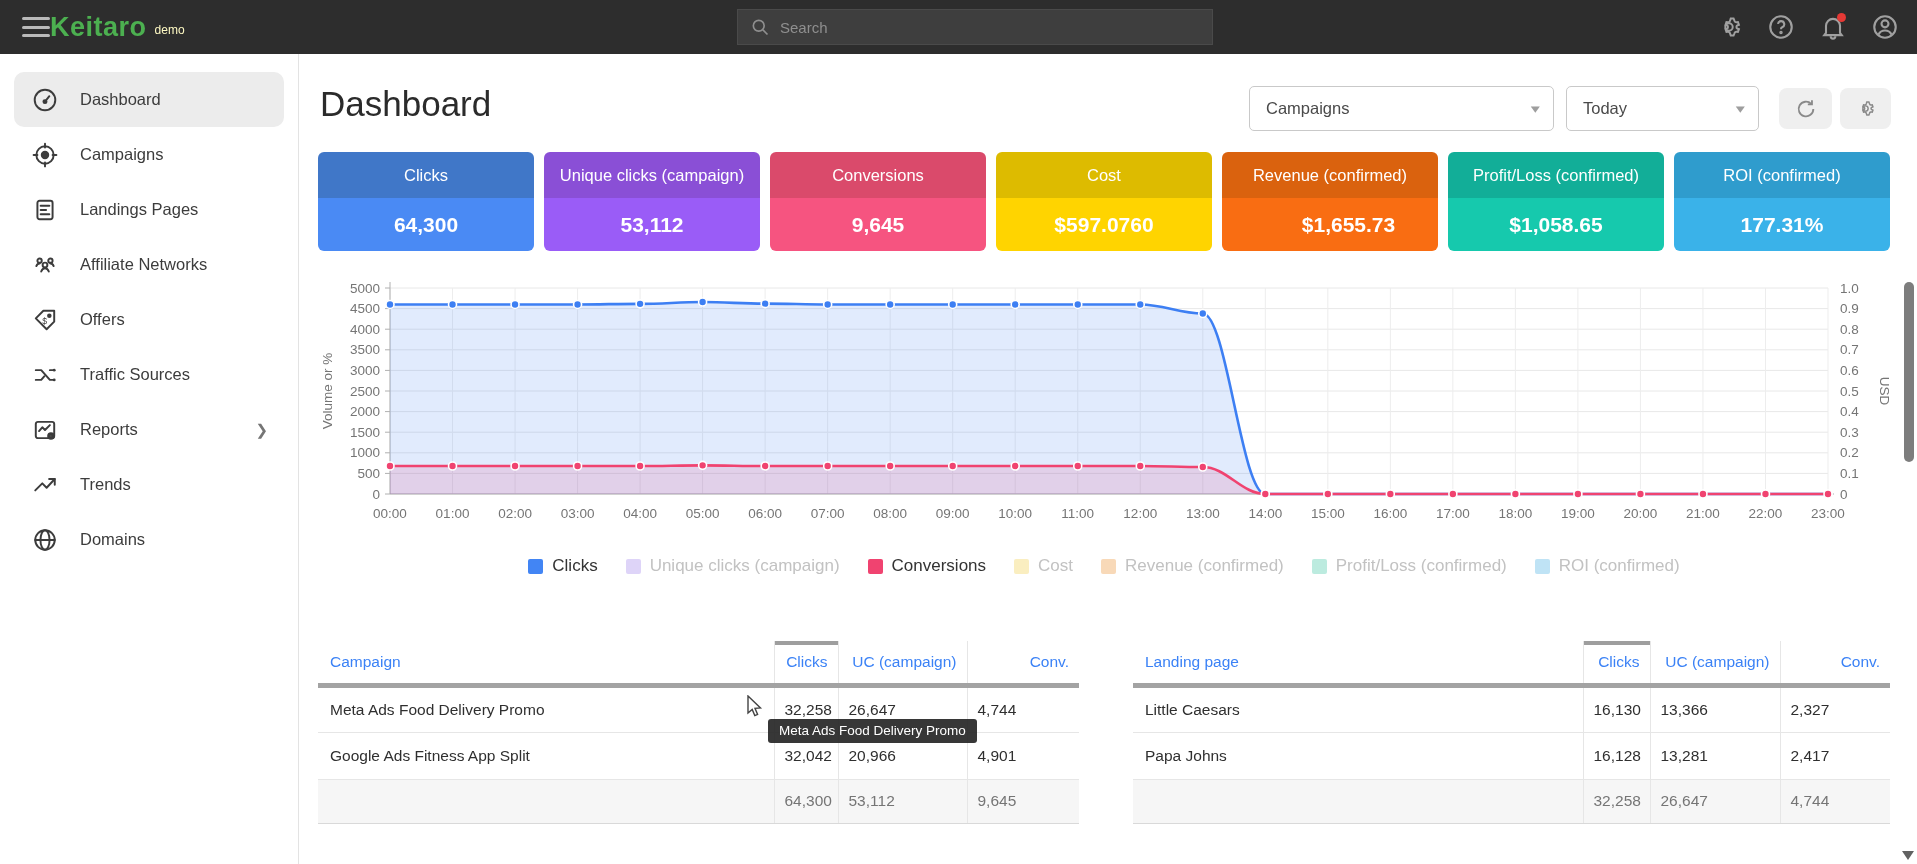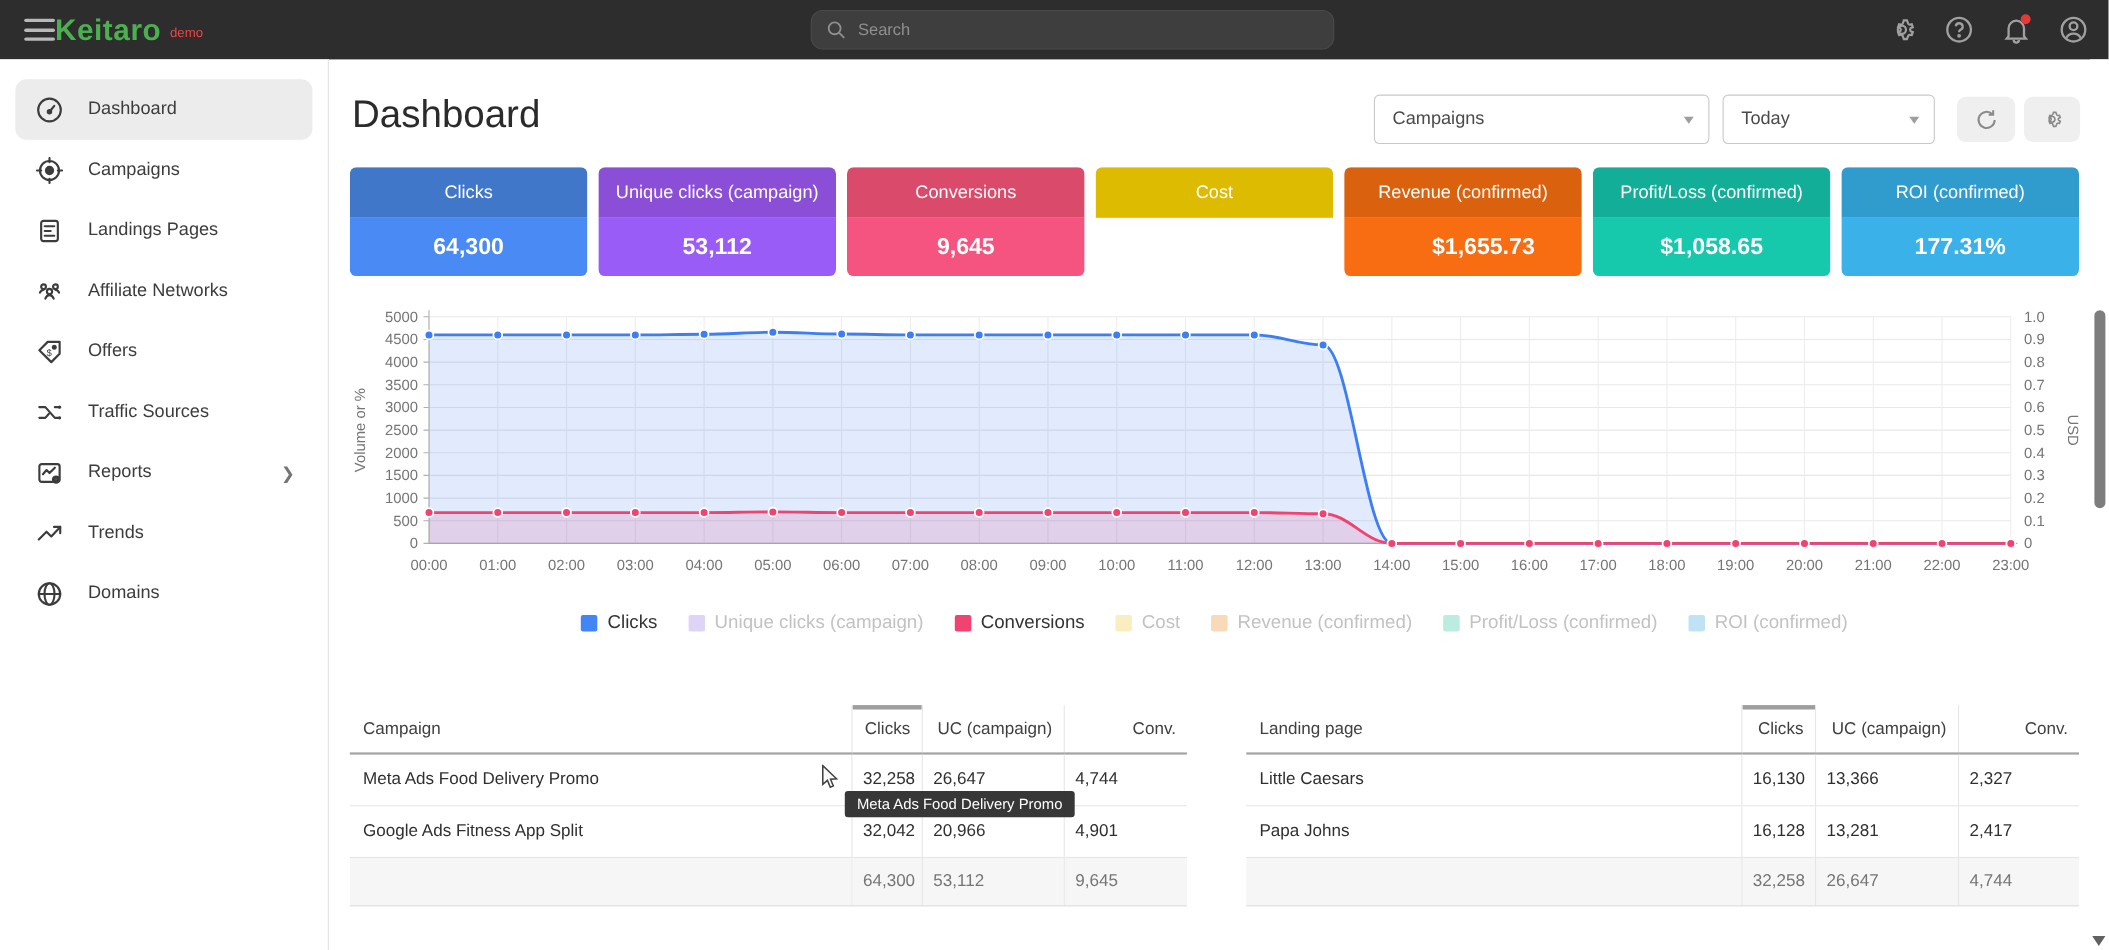--- a/index.html
+++ b/index.html
@@ -7,23 +7,23 @@
     font-family:"Liberation Sans","DejaVu Sans",sans-serif; }
   #stage { position:relative; width:1917px; height:864px; background:#fff; }
 
   
   .topbar { position:absolute; left:0; top:0; width:1917px; height:54px; background:#2d2d2d;
     display:flex; align-items:center; }
   .hamburger { width:28px; height:20px; margin-left:22px; display:flex; flex-direction:column;
     justify-content:space-between; cursor:pointer; }
   .hamburger span { display:block; height:3px; border-radius:2px; background:#b9b9b9; }
   .brand { font-size:27px; font-weight:bold; color:#4cb050; letter-spacing:0.5px; }
-  .brand-suffix { margin-left:8px; margin-top:6px; font-size:12px; color:#ef4444; }
+  .brand-suffix { margin-left:8px; margin-top:6px; font-size:12px; color:#fef9c3; }
   .searchbox { position:absolute; left:737px; top:9px; width:476px; height:36px; background:#3e3e3e;
-    border:1px solid #4a4a4a; border-radius:11px; display:flex; align-items:center; }
+    border:1px solid #4a4a4a; border-radius:0; display:flex; align-items:center; }
   .searchbox svg { margin-left:12px; }
   .searchbox input { flex:1; background:transparent; border:none; outline:none; color:#cfcfcf;
     font-size:15px; margin-left:10px; font-family:inherit; }
   .searchbox input::placeholder { color:#8f8f8f; }
   .topbar-icons { position:absolute; right:18px; top:0; height:54px; display:flex; align-items:center; gap:24px; }
   .tico { width:28px; height:28px; position:relative; cursor:pointer; }
   .tico .dot { position:absolute; right:1px; top:0; width:9px; height:9px; border-radius:50%; background:#e53935; }
 
   
   .sidebar { position:absolute; left:0; top:54px; width:299px; height:810px; background:#fff;
@@ -56,22 +56,22 @@
   .chart-wrap { position:absolute; left:318px; top:268px; width:1572px; height:280px; }
   .legend { position:absolute; left:318px; top:556px; width:1572px; display:flex;
     justify-content:center; gap:28px; }
   .legend-item { display:flex; align-items:center; gap:9px; cursor:pointer; }
   .legend-swatch { width:15px; height:15px; border-radius:2px; }
   .legend-label { font-size:17px; }
 
   
   .dtable { position:absolute; top:641px; border-bottom:1px solid #d9d9d9; font-size:15.5px; }
   .dtable table { border-collapse:collapse; width:100%; table-layout:fixed; }
-  .dtable th { font-weight:400; color:#404040; text-align:right; padding:0 10px; height:44px;
-    border-bottom:2px solid #a3a3a3; position:relative; white-space:nowrap; overflow:hidden; }
+  .dtable th { font-weight:400; color:#3b82f6; text-align:right; padding:0 10px; height:44px;
+    border-bottom:5px solid #a3a3a3; position:relative; white-space:nowrap; overflow:hidden; }
   .dtable th.txt, .dtable td.txt { text-align:left; padding-left:12px; }
   .dtable td { color:#2f2f2f; padding:0 10px; height:47px;
     border-bottom:1px solid #e6e6e6; white-space:nowrap; overflow:hidden; }
   .dtable .num { border-left:1px solid #e6e6e6; }
   .dtable tr.foot td { background:#f6f6f6; color:#757575; height:44px; border-bottom:none; }
   .sortbar { position:absolute; left:0; top:0; width:100%; height:4px; background:#9e9e9e; }
 
   
   .tooltip { position:absolute; left:768px; top:719px; background:rgba(38,38,38,0.92); color:#fff;
     font-size:13.5px; padding:4px 11px 5px; border-radius:3px; white-space:nowrap; z-index:30; }
@@ -249,20 +249,21 @@
       <div class="card">
         <div class="c-head" style="background: rgb(138, 79, 214);">Unique clicks (campaign)</div>
         <div class="c-val" style="background: rgb(154, 92, 247);">53,112</div>
       </div>
       <div class="card">
         <div class="c-head" style="background: rgb(218, 74, 107);">Conversions</div>
         <div class="c-val" style="background: rgb(246, 84, 128);">9,645</div>
       </div>
       <div class="card">
         <div class="c-head" style="background: rgb(221, 187, 0);">Cost</div>
+        <div class="c-val" style="background: rgb(255, 212, 0);">$597.0760</div>
       </div>
       <div class="card">
         <div class="c-head" style="background: rgb(218, 98, 14);">Revenue (confirmed)</div>
         <div class="c-val" style="background: rgb(249, 109, 18); padding-left: 37px;">$1,655.73</div>
       </div>
       <div class="card">
         <div class="c-head" style="background: rgb(18, 174, 152);">Profit/Loss (confirmed)</div>
         <div class="c-val" style="background: rgb(22, 201, 173);">$1,058.65</div>
       </div>
       <div class="card">

